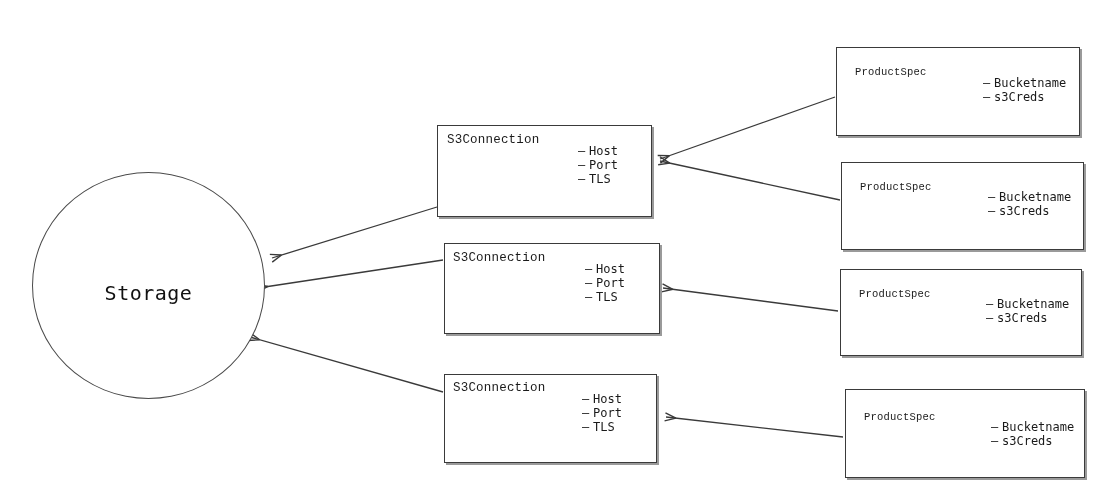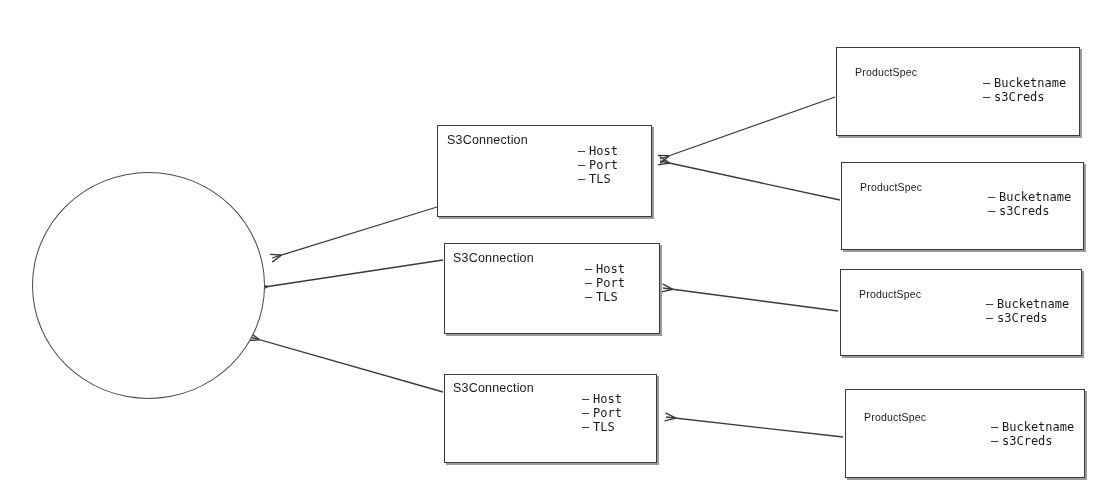--- a/index.html
+++ b/index.html
@@ -26,21 +26,21 @@
   }
   .node-box {
     position: absolute;
     background: #ffffff;
     border: 1.3px solid #3a3a3a;
     box-shadow: 2px 2px 0 0 #9a9a9a;
     box-sizing: border-box;
   }
   .node-title {
     position: absolute;
-    font-family: Liberation Sans, sans-serif;
+    font-family: Liberation Mono, monospace;
     font-size: 12.5px;
     color: #1a1a1a;
     letter-spacing: 0.2px;
     white-space: nowrap;
   }
   .node-attrs {
     position: absolute;
     font-family: "DejaVu Sans Mono", monospace;
     font-size: 12px;
     color: #1a1a1a;
@@ -92,20 +92,21 @@
     <line x1="835" y1="97" x2="660" y2="159" stroke="#3a3a3a" stroke-width="1.3" marker-end="url(#ah)"></line>
 
     <line x1="840" y1="200" x2="660" y2="161" stroke="#3a3a3a" stroke-width="1.3" marker-end="url(#ah)"></line>
 
     <line x1="838" y1="311" x2="663" y2="288" stroke="#3a3a3a" stroke-width="1.3" marker-end="url(#ah)"></line>
 
     <line x1="843" y1="437" x2="666" y2="417" stroke="#3a3a3a" stroke-width="1.3" marker-end="url(#ah)"></line>
   </svg>
 
   <div class="circle-node" style="left:32px; top:172px; width:233px; height:227px;"></div>
+  <div class="circle-label" style="left:32px; top:281px; width:233px;">Storage</div>
 
   <div class="node-box" style="left:437px; top:125px; width:215px; height:92px;"></div>
   <div class="node-title" style="left:447px; top:133px;">S3Connection</div>
   <div class="node-attrs" style="left:578px; top:144px;">
     <div class="attr-row"><span class="attr-dash">–</span><span>Host</span></div>
     <div class="attr-row"><span class="attr-dash">–</span><span>Port</span></div>
     <div class="attr-row"><span class="attr-dash">–</span><span>TLS</span></div>
   </div>
 
   <div class="node-box" style="left:444px; top:243px; width:216px; height:91px;"></div>

